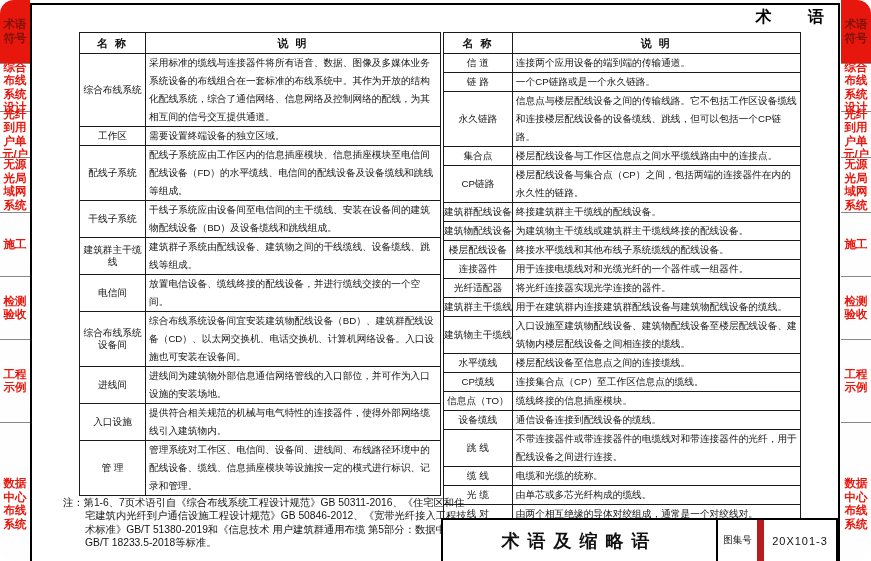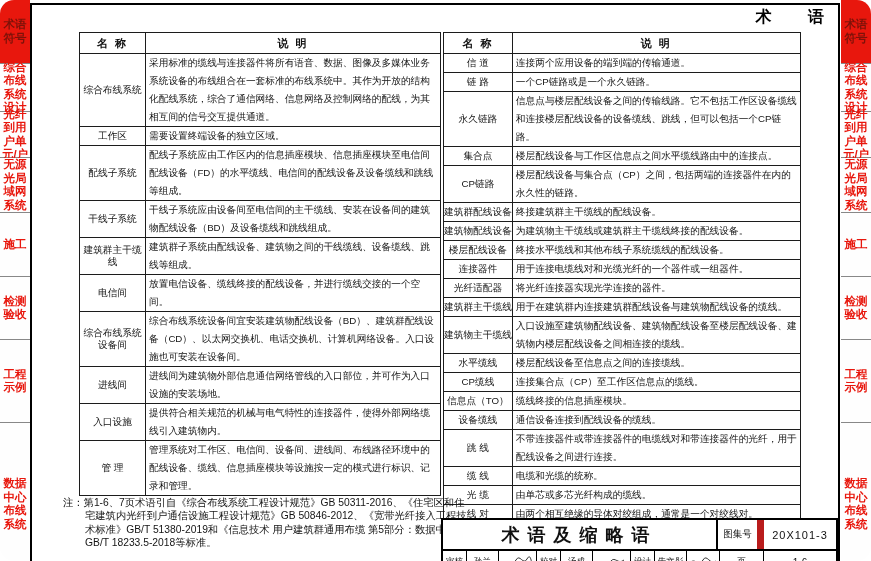--- a/index.html
+++ b/index.html
@@ -46,21 +46,21 @@
   .note{
     position:absolute;left:63px;top:496px;width:382px;
     font-size:10.3px;line-height:13.4px;color:#141414;
     padding-left:22px;text-indent:-22px;
   }
   
   .title-block{
     position:absolute;left:441px;top:518px;width:397px;background:#fff;
     border:2px solid #000;box-sizing:border-box;
   }
-  .tb-row1{display:flex;height:29px;justify-content:space-between;}
+  .tb-row1{display:flex;height:41px;justify-content:space-between;}
   .tb-row2{display:flex;height:22px;border-top:2px solid #000;}
   .tb-cell{display:flex;align-items:center;justify-content:center;box-sizing:border-box;border-right:1px solid #000;}
   .tb-cell:last-child{border-right:none;}
   .tb-title{flex:1;font-size:18px;font-weight:bold;letter-spacing:8px;border-right:2px solid #000;}
   .tb-atlas-lbl{width:46px;font-size:9.5px;border-right:7px solid #b91c1c;}
   .tb-atlas-val{width:72px;font-size:11px;letter-spacing:1px;}
   .tb-row2 .lbl{width:24px;font-size:8.5px;}
   .tb-row2 .nm{width:32px;font-size:8.5px;}
   .tb-row2 .sig{width:38px;}
   .tb-row2 .sig3{flex:1;}

